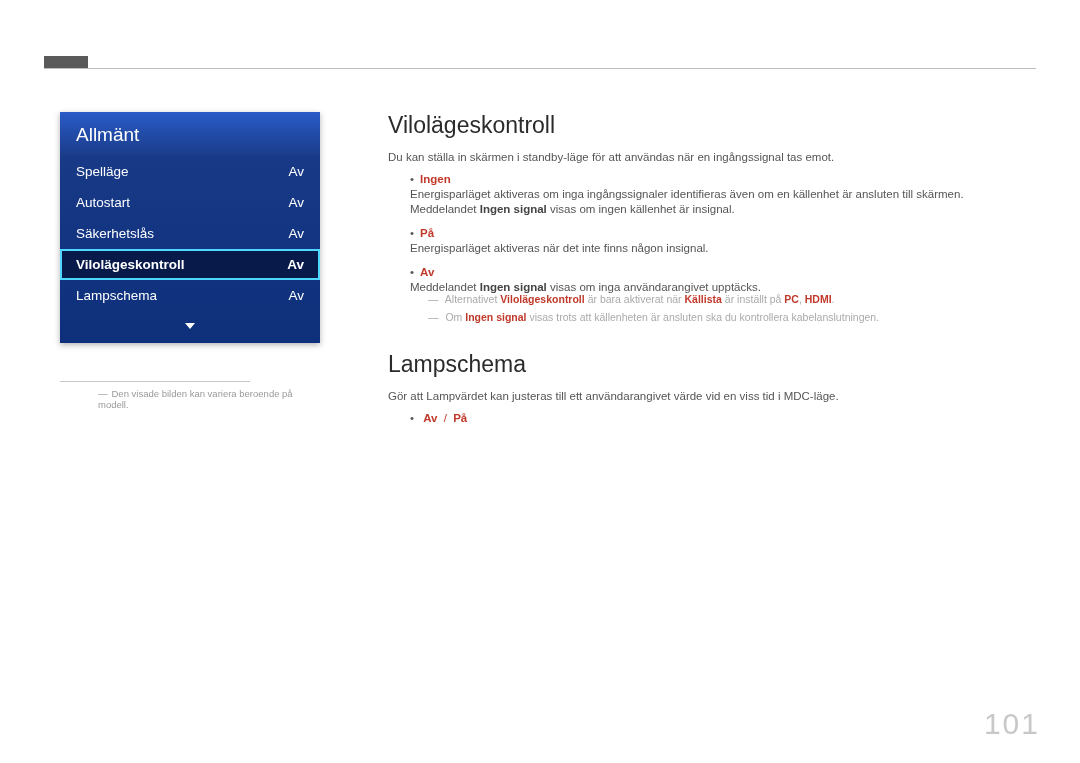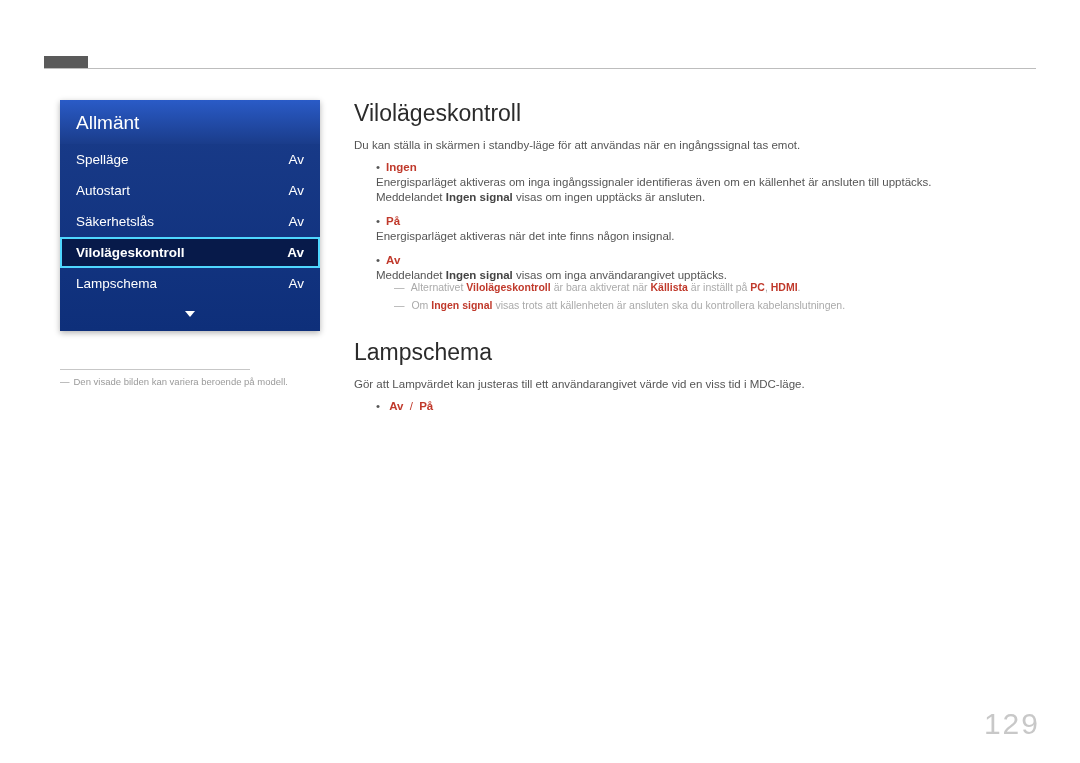--- a/index.html
+++ b/index.html
@@ -22,25 +22,25 @@
   .top-tab {
     position: absolute;
     top: 56px;
     left: 44px;
     width: 44px;
     height: 12px;
     background: #5a5a5a;
   }
   .content {
     position: absolute;
-    top: 100px;
+    top: 112px;
     left: 60px;
     right: 44px;
     display: flex;
-    gap: 34px;
+    gap: 68px;
   }
   
   .menu {
     width: 260px;
     flex: 0 0 260px;
   }
   .menu-box {
     background: linear-gradient(#1a3c8a, #0e2f7a);
     color: #fff;
     box-shadow: 0 2px 6px rgba(0,0,0,.3);
@@ -80,20 +80,21 @@
   }
   .menu-note-rule {
     margin-top: 38px;
     width: 190px;
     border-top: 1px solid #c7c7c7;
   }
   .menu-note {
     margin-top: 6px;
     font-size: 9.5px;
     color: #9a9a9a;
+    margin-left: 38px;
   }
   .menu-note .dash { margin-right: 4px; }
 
   
   .rcol { flex: 1; }
   .h1 {
     font-size: 23px;
     font-weight: 400;
     color: #2b2b2b;
     margin-bottom: 12px;
@@ -192,23 +193,23 @@
 
     <div class="h1">Vilolägeskontroll</div>
     <div class="para">Du kan ställa in skärmen i standby-läge för att användas när en ingångssignal tas emot.</div>
 
     <div class="bullet-list">
 
       <div class="bullet-item">
         <div class="bullet-head">
           <span class="dot">•</span><span class="key">Ingen</span>
         </div>
-        <div class="bullet-body">Energisparläget aktiveras om inga ingångssignaler identifieras även om en källenhet är ansluten till upptäcks.</div>
+        <div class="bullet-body">Energisparläget aktiveras om inga ingångssignaler identifieras även om en källenhet är ansluten till skärmen.</div>
         <div class="bullet-body">
-          <span>Meddelandet </span><span class="bold-dark">Ingen signal</span><span> visas om ingen upptäcks är ansluten.</span>
+          <span>Meddelandet </span><span class="bold-dark">Ingen signal</span><span> visas om ingen källenhet är insignal.</span>
         </div>
       </div>
 
       <div class="bullet-item">
         <div class="bullet-head">
           <span class="dot">•</span><span class="key">På</span>
         </div>
         <div class="bullet-body">Energisparläget aktiveras när det inte finns någon insignal.</div>
       </div>
 
@@ -239,13 +240,13 @@
         <span class="dot">•</span>
         <span class="key">Av</span>
         <span class="sep">/</span>
         <span class="key">På</span>
       </div>
     </div>
 
   </div>
 </div>
 
-<div class="page-num">129</div>
+<div class="page-num">101</div>
 
 </body></html>

